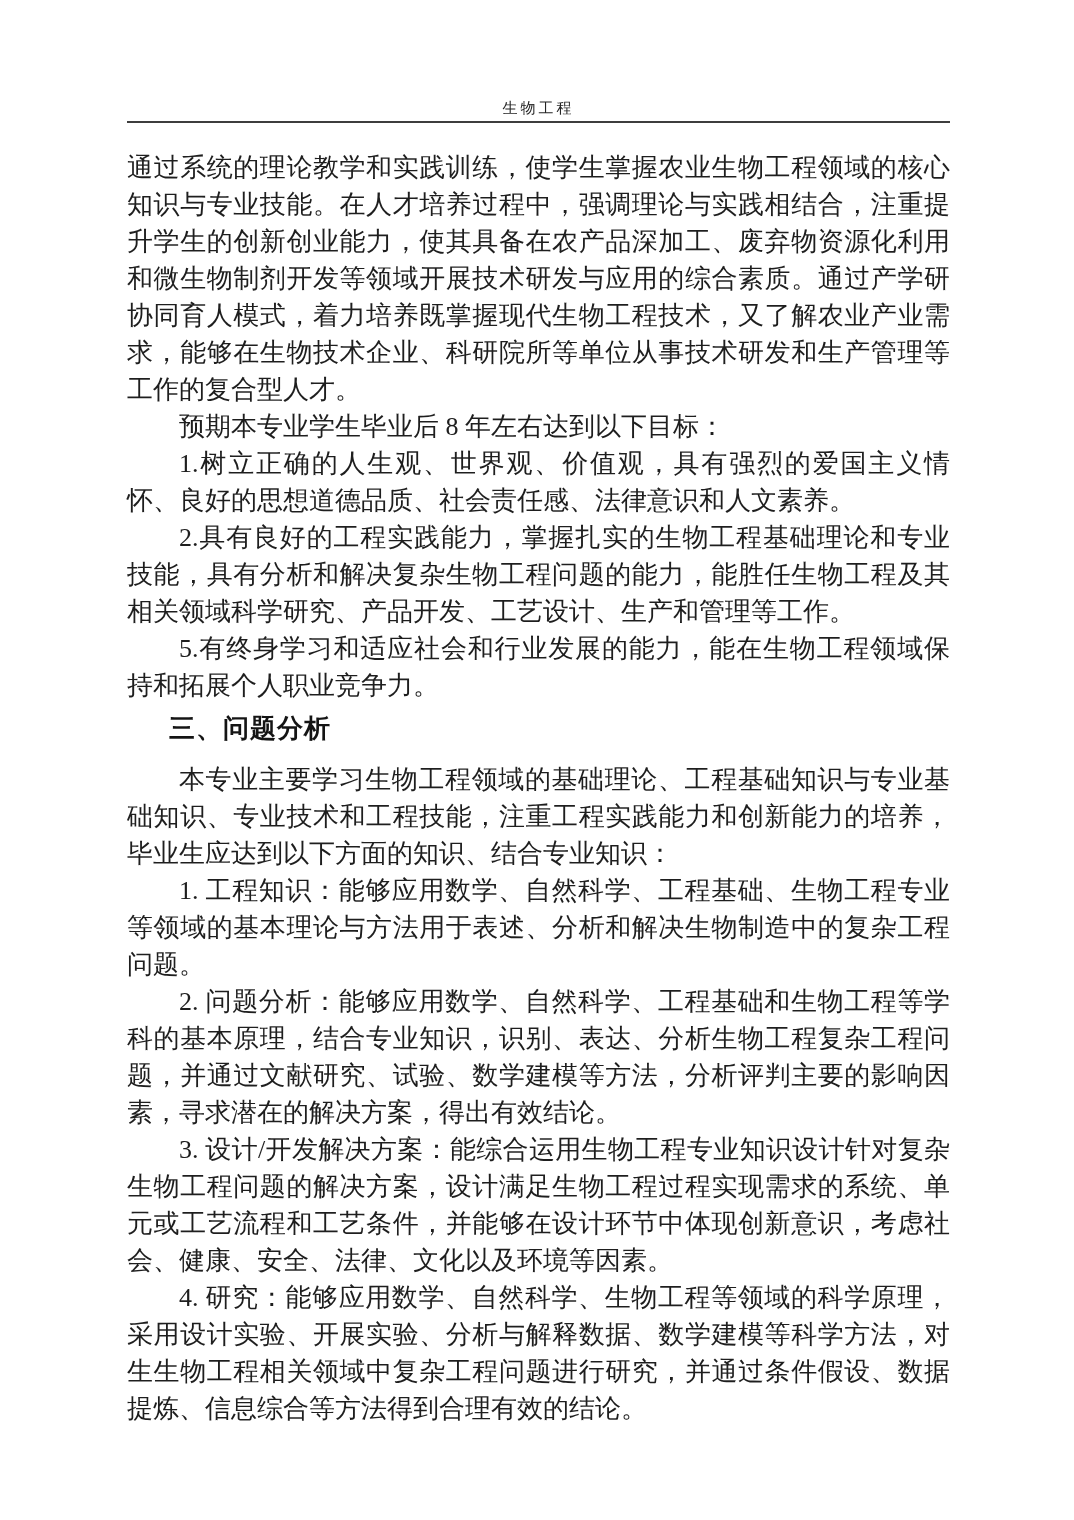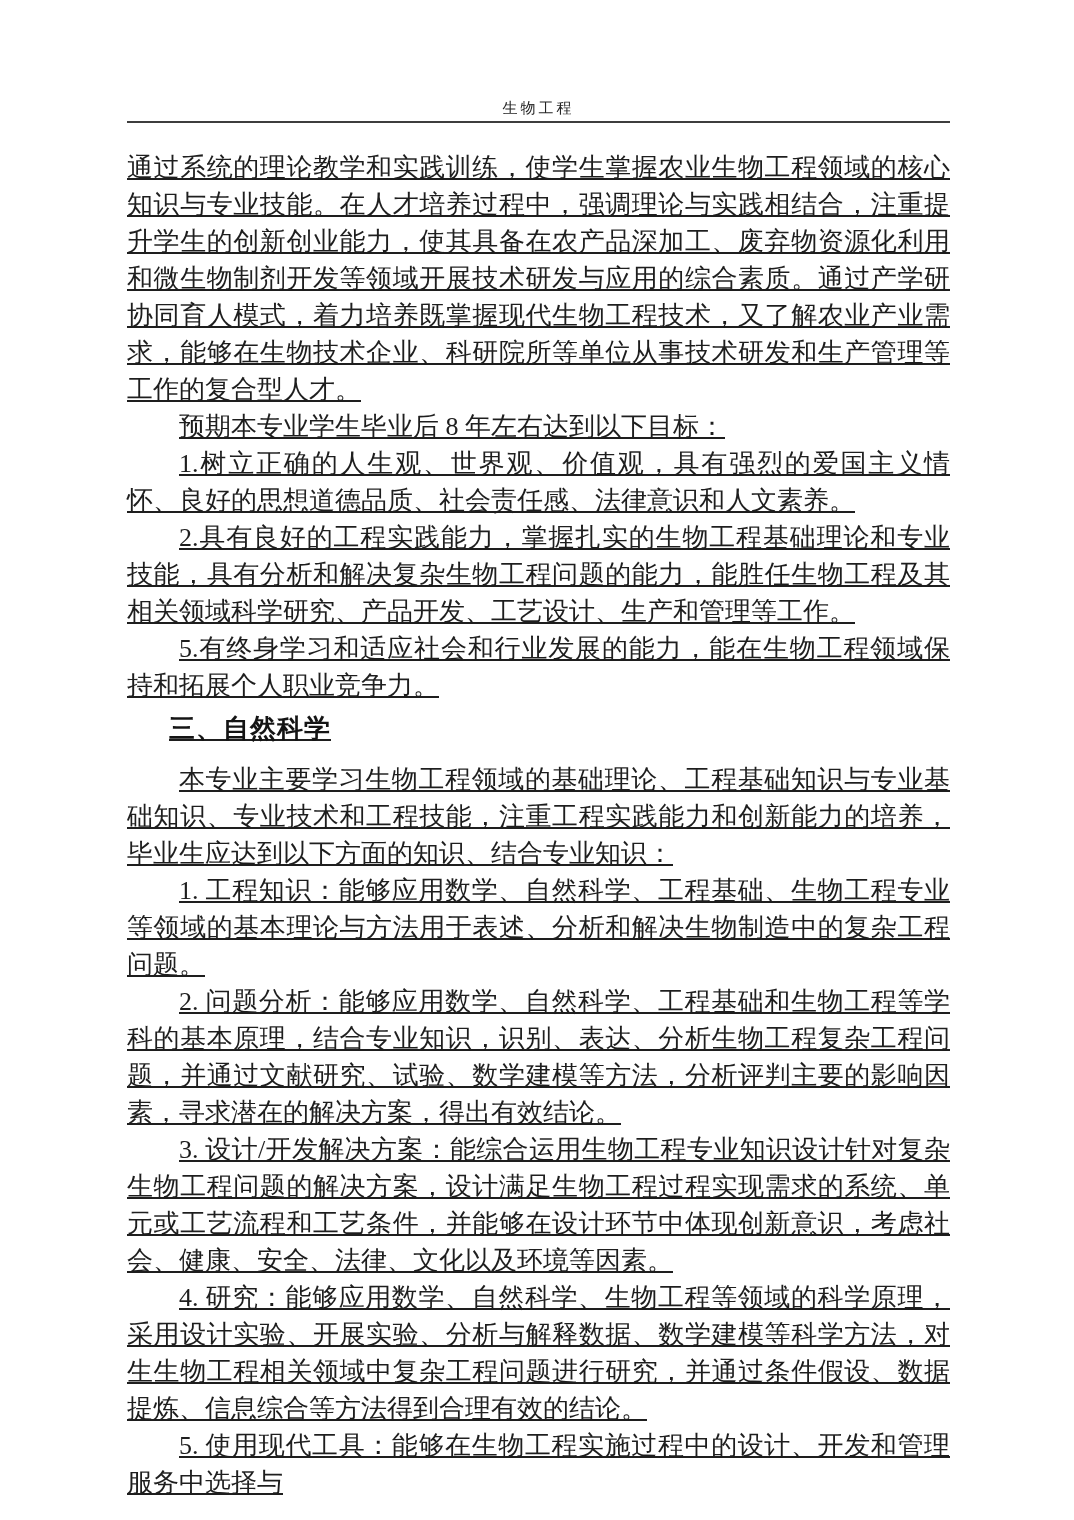--- a/index.html
+++ b/index.html
@@ -10,21 +10,20 @@
   .page {
     position: relative;
     width: 1074px;
     height: 1520px;
     background: #ffffff;
     box-sizing: border-box;
     padding: 99px 124px 0 127px;
     color: #1e1e1e;
     font-family: "Liberation Serif", "DejaVu Serif", serif;
     overflow: hidden;
-    text-decoration: underline;
   }
   .running-header {
     text-align: center;
   }
   .running-title {
     display: inline-block;
     font-size: 15px;
     line-height: 18px;
     letter-spacing: 3px;
     color: #242424;
@@ -76,28 +75,27 @@
 
     <p class="body-par">预期本专业学生毕业后 8 年左右达到以下目标：</p>
 
     <p class="body-par">1.树立正确的人生观、世界观、价值观，具有强烈的爱国主义情怀、良好的思想道德品质、社会责任感、法律意识和人文素养。</p>
 
     <p class="body-par">2.具有良好的工程实践能力，掌握扎实的生物工程基础理论和专业技能，具有分析和解决复杂生物工程问题的能力，能胜任生物工程及其相关领域科学研究、产品开发、工艺设计、生产和管理等工作。</p>
 
 
     <p class="body-par">5.有终身学习和适应社会和行业发展的能力，能在生物工程领域保持和拓展个人职业竞争力。</p>
 
-    <h2 class="section-heading">三、自然科学</h2>
+    <h2 class="section-heading">三、问题分析</h2>
 
     <p class="body-par">本专业主要学习生物工程领域的基础理论、工程基础知识与专业基础知识、专业技术和工程技能，注重工程实践能力和创新能力的培养，毕业生应达到以下方面的知识、结合专业知识：</p>
 
     <p class="body-par">1. 工程知识：能够应用数学、自然科学、工程基础、生物工程专业等领域的基本理论与方法用于表述、分析和解决生物制造中的复杂工程问题。</p>
 
     <p class="body-par">2. 问题分析：能够应用数学、自然科学、工程基础和生物工程等学科的基本原理，结合专业知识，识别、表达、分析生物工程复杂工程问题，并通过文献研究、试验、数学建模等方法，分析评判主要的影响因素，寻求潜在的解决方案，得出有效结论。</p>
 
     <p class="body-par">3. 设计/开发解决方案：能综合运用生物工程专业知识设计针对复杂生物工程问题的解决方案，设计满足生物工程过程实现需求的系统、单元或工艺流程和工艺条件，并能够在设计环节中体现创新意识，考虑社会、健康、安全、法律、文化以及环境等因素。</p>
 
     <p class="body-par">4. 研究：能够应用数学、自然科学、生物工程等领域的科学原理，采用设计实验、开展实验、分析与解释数据、数学建模等科学方法，对生生物工程相关领域中复杂工程问题进行研究，并通过条件假设、数据提炼、信息综合等方法得到合理有效的结论。</p>
 
-    <p class="body-par">5. 使用现代工具：能够在生物工程实施过程中的设计、开发和管理服务中选择与</p>
 
   </div>
 </div>
 
 </body></html>

